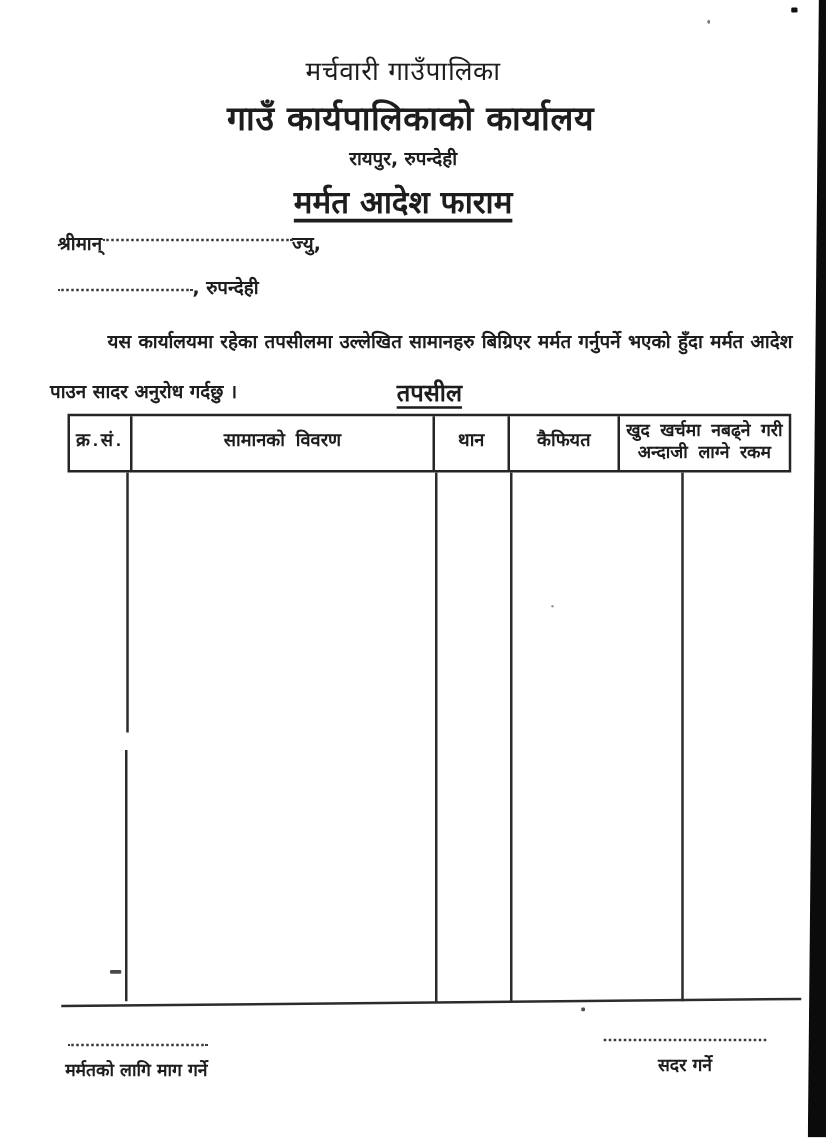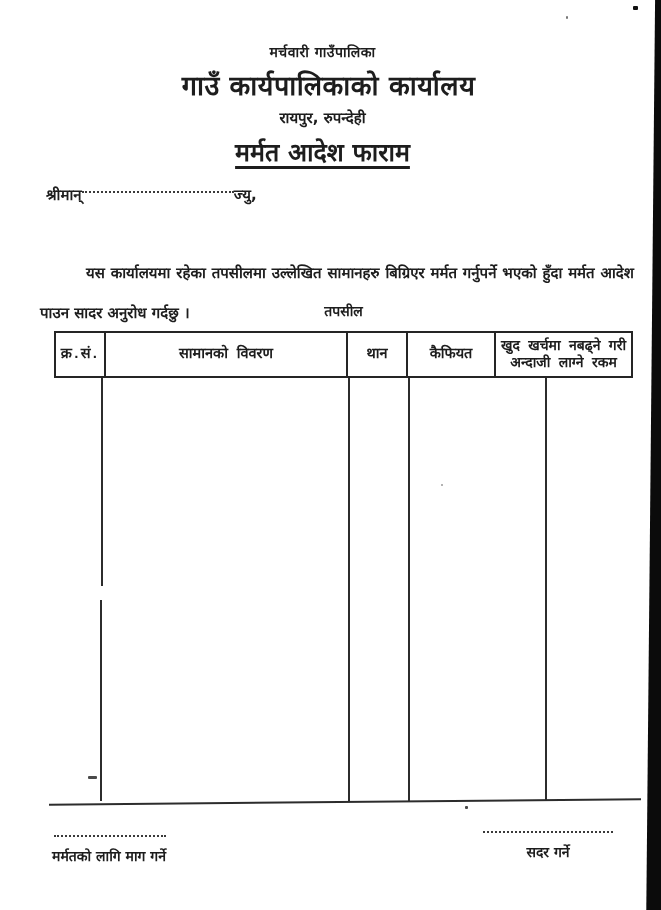--- a/index.html
+++ b/index.html
@@ -13,43 +13,43 @@
 
   
   .scan-bar{
     position:absolute;top:0;right:0;width:16px;height:910px;background:#0b0b0b;
     clip-path:polygon(63% 0, 100% 0, 100% 100%, 8% 100%);
   }
   .speck{position:absolute;background:#4a4a4a;border-radius:1px;}
 
   
   .letterhead{position:absolute;top:42px;left:0;width:645px;text-align:center;}
-  .lh-muni{font-size:14px;font-weight:700;letter-spacing:.5px;}
+  .lh-muni{font-size:21px;font-weight:400;letter-spacing:.5px;}
   .lh-office{font-size:27px;font-weight:700;margin-top:5px;letter-spacing:.5px;padding-left:12px;}
   .lh-loc{font-size:15px;font-weight:600;margin-top:4px;}
   .lh-form{font-size:25px;font-weight:700;margin-top:7px;display:inline-block;
     text-decoration:underline;text-decoration-thickness:2.5px;text-underline-offset:5px;}
 
   
   .salutation{position:absolute;left:46px;top:184px;font-size:15px;font-weight:700;}
   .addr-line{position:absolute;left:46px;top:219px;font-size:15px;font-weight:700;}
   .blank{display:inline-block;border-bottom:2px dotted #3a3a3a;height:2px;vertical-align:baseline;}
   .blank.raised{width:152px;transform:translateY(-7px);}
   .blank.low{width:108px;transform:translateY(-2px);}
 
   
   .request{
     position:absolute;left:40px;top:253px;width:594px;
     font-size:15px;font-weight:600;line-height:40px;text-indent:46px;text-align:justify;
   }
 
   
   .sched-title-wrap{position:absolute;left:57px;top:301px;width:573px;text-align:center;}
-  .sched-title{font-size:14px;font-weight:700;display:inline-block;
-    text-decoration-thickness:2px;text-underline-offset:4px;}
+  .sched-title{font-size:19px;font-weight:700;display:inline-block;
+    text-decoration:underline;text-decoration-thickness:2px;text-underline-offset:4px;}
 
   
   .sched{position:absolute;left:57px;top:331px;width:573px;height:474px;}
   .thead{
     display:flex;box-sizing:border-box;width:579px;margin-left:-3px;height:47px;
     border:2px solid #252525;
     font-family:Liberation Mono, monospace;
   }
   .th{
     box-sizing:border-box;border-right:2px solid #252525;
@@ -99,20 +99,23 @@
   <div class="letterhead">
     <div class="lh-muni">मर्चवारी गाउँपालिका</div>
     <div class="lh-office">गाउँ कार्यपालिकाको कार्यालय</div>
     <div class="lh-loc">रायपुर, रुपन्देही</div>
     <div><span class="lh-form">मर्मत आदेश फाराम</span></div>
   </div>
 
   <div class="salutation">
     <span>श्रीमान्</span><span class="blank raised"></span><span>ज्यु,</span>
   </div>
+  <div class="addr-line">
+    <span class="blank low"></span><span>, रुपन्देही</span>
+  </div>
 
   <div class="request">यस कार्यालयमा रहेका तपसीलमा उल्लेखित सामानहरु बिग्रिएर मर्मत गर्नुपर्ने भएको हुँदा मर्मत आदेश पाउन सादर अनुरोध गर्दछु ।</div>
 
   <div class="sched-title-wrap">
     <span class="sched-title">तपसील</span>
   </div>
 
   <div class="sched">
     <div class="thead">
       <div class="th c0">क्र.सं.</div>

